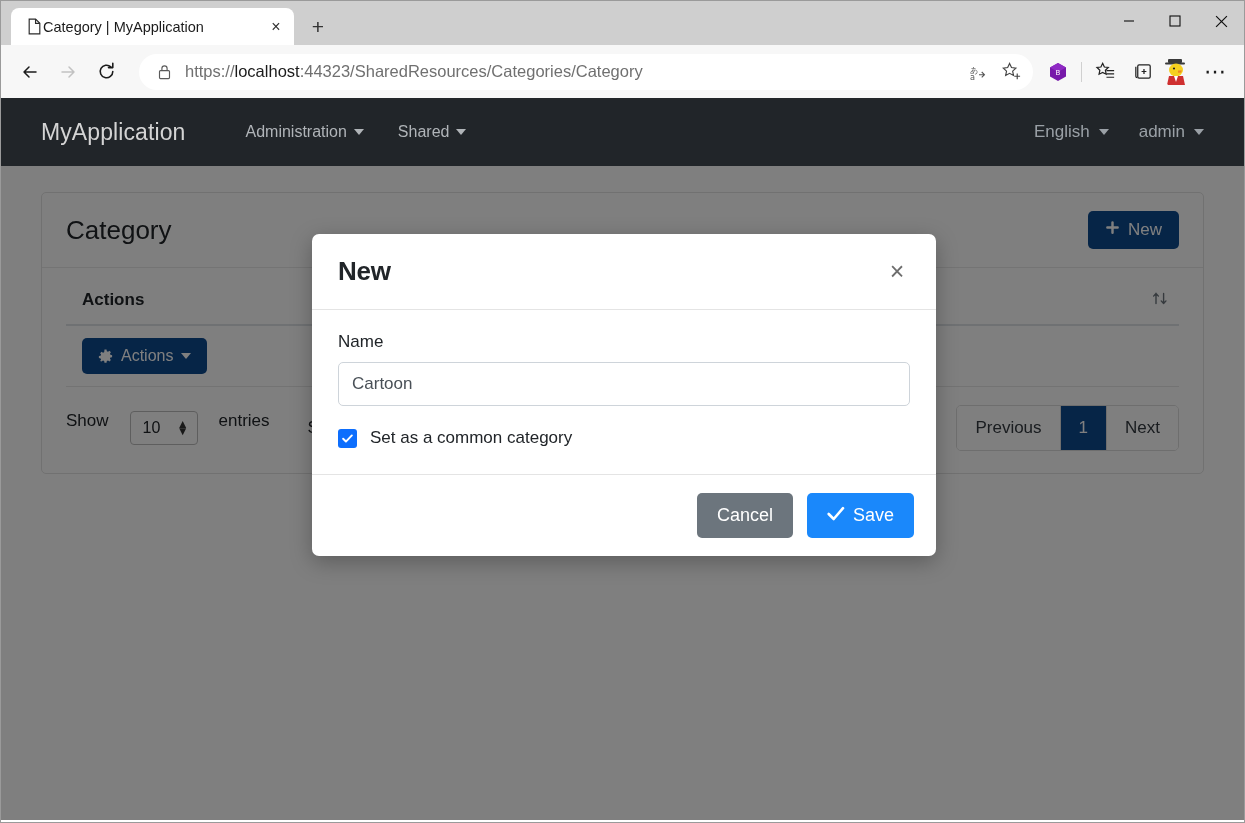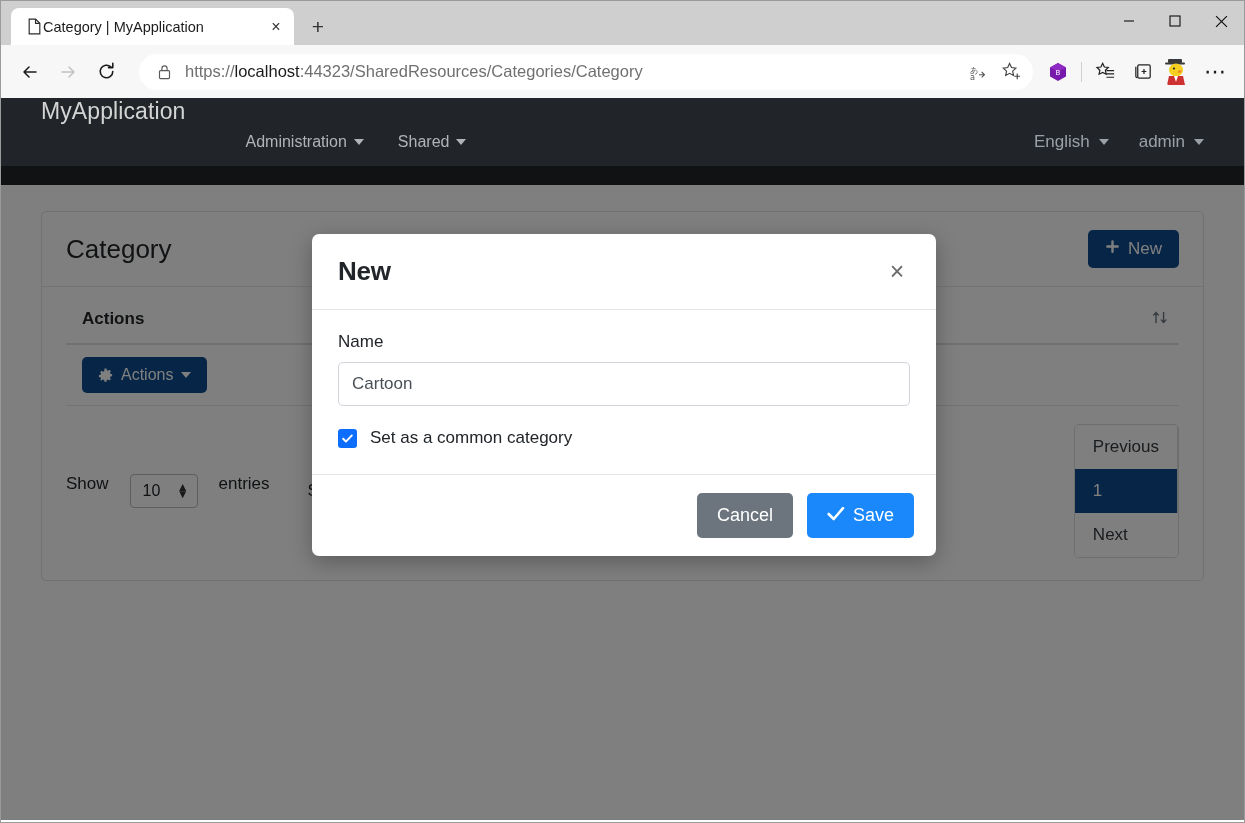--- a/index.html
+++ b/index.html
@@ -152,23 +152,24 @@
   }
 
   
   .page {
     position: relative;
     height: 722px;
     background: #ffffff;
     overflow: hidden;
   }
   .navbar {
-    height: 87px;
+    height: 68px;
     background: #212529;
     display: flex;
+    align-items: center;
     padding: 0 40px;
     box-sizing: border-box;
   }
   .brand {
     font-size: 23px;
     color: #d4d4d4;
     letter-spacing: .1px;
   }
   .nav-links {
     display: flex;
@@ -304,21 +305,20 @@
     height:34px;
     width:230px;
     box-sizing:border-box;
   }
   .pager {
     margin-left: auto;
     display: flex;
     border: 1px solid #dcdcdc;
     border-radius: 5px;
     overflow: hidden;
-    flex-direction: column;
   }
   .pg {
     padding: 12px 18px;
     font-size: 17px;
     color: #343a40;
     background: #ffffff;
     border-right: 1px solid #dcdcdc;
   }
   .pg:last-child { border-right:none; }
   .pg.active { background: #0d4a8f; color: #ffffff; }

